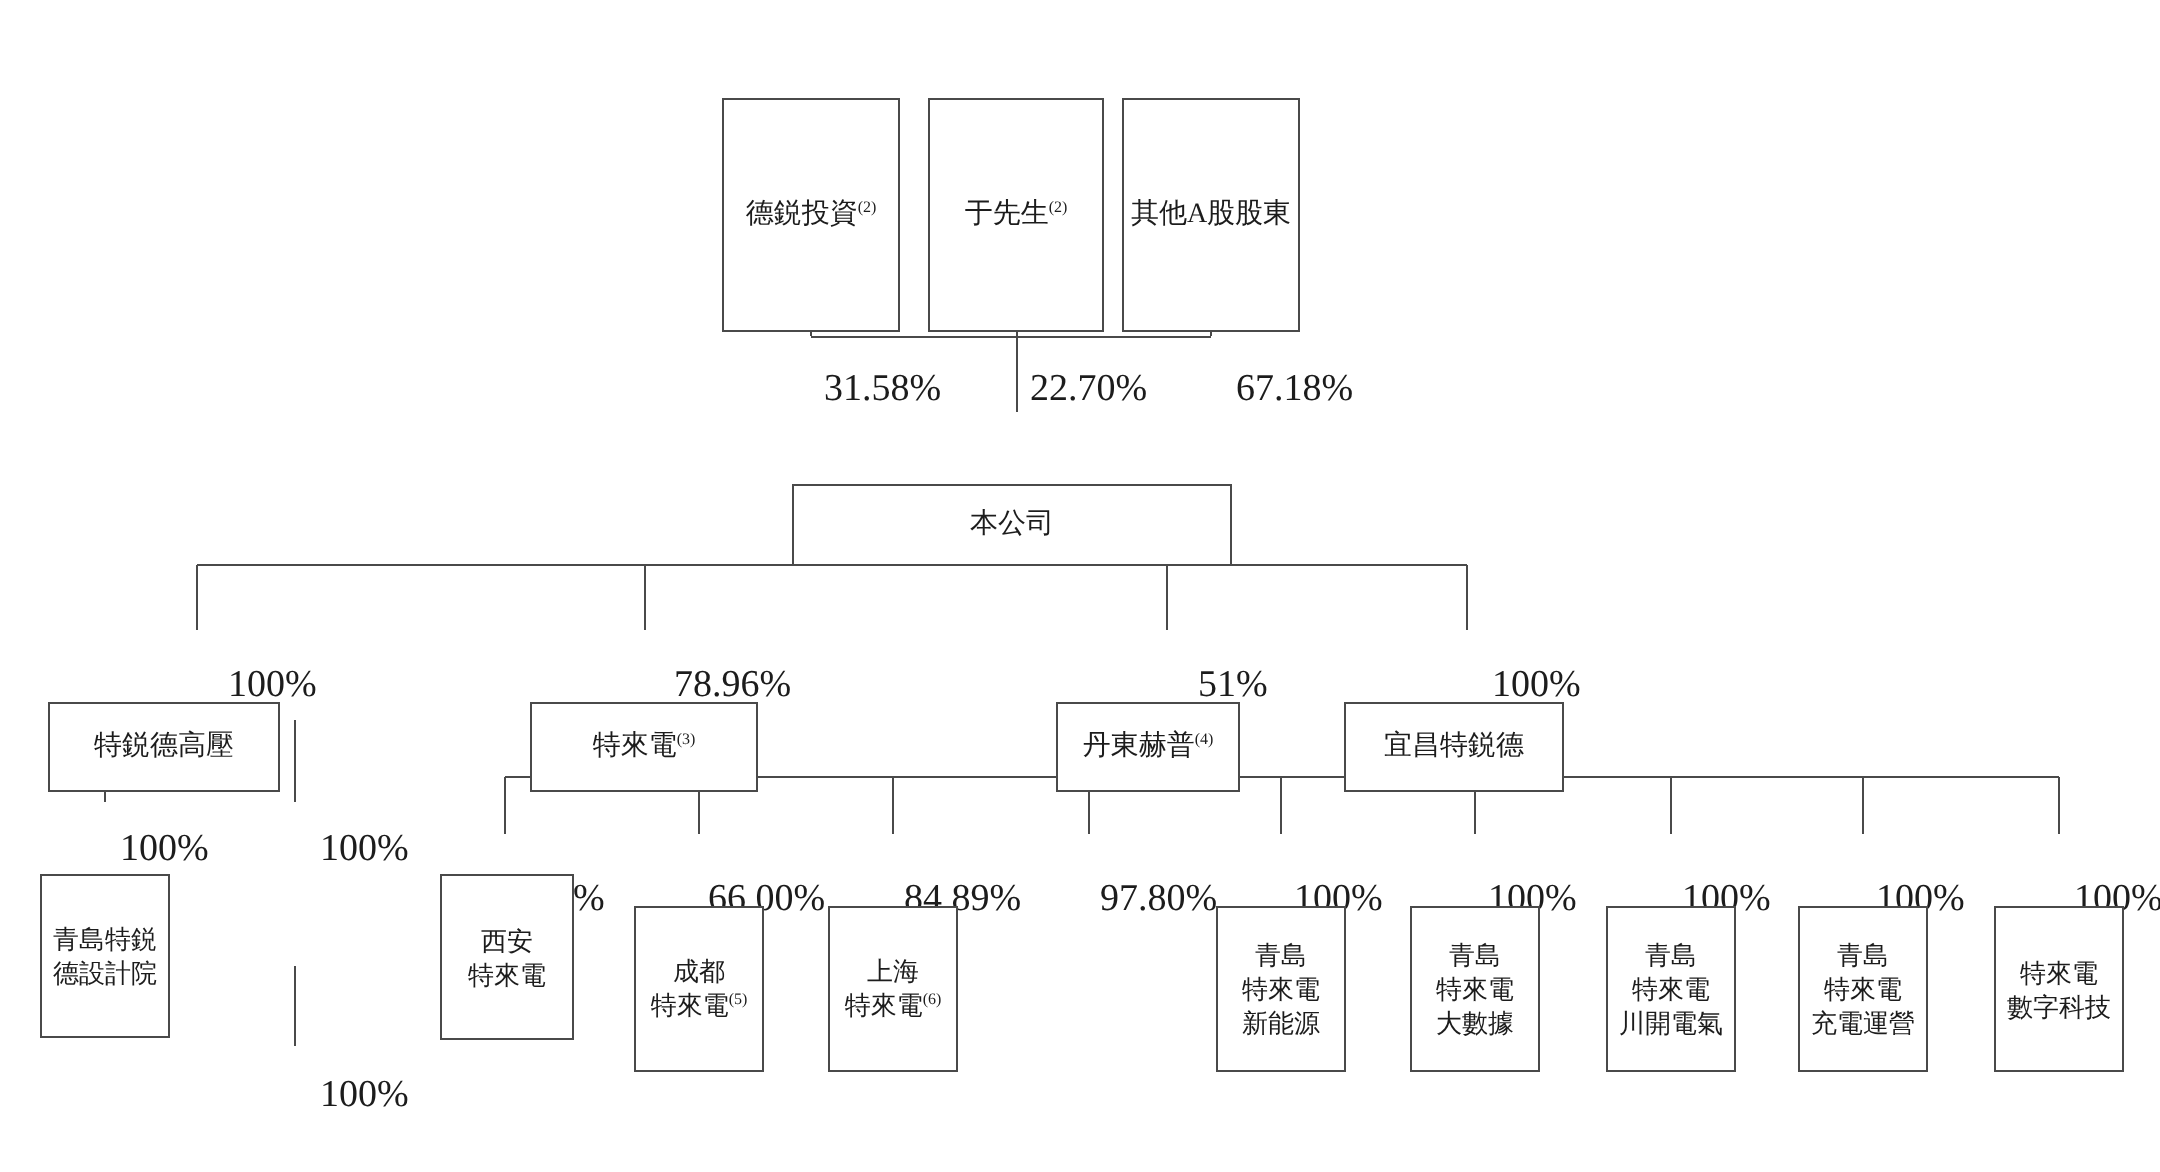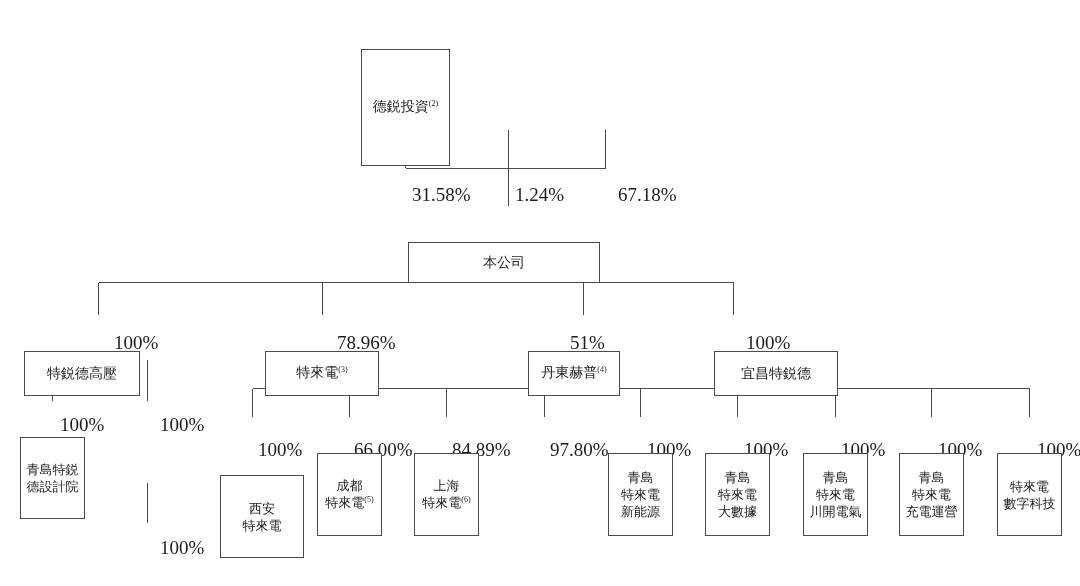--- a/index.html
+++ b/index.html
@@ -50,44 +50,50 @@
     <line x1="640.5" y1="388.5" x2="640.5" y2="417"></line>
     <line x1="737.5" y1="388.5" x2="737.5" y2="417"></line>
     <line x1="835.5" y1="388.5" x2="835.5" y2="417"></line>
     <line x1="931.5" y1="388.5" x2="931.5" y2="417"></line>
     <line x1="1029.5" y1="388.5" x2="1029.5" y2="417"></line>
   </svg>
 
   <div class="node" style="left:361px;top:13px;width:89px;height:117px">
     <div class="nl"><span>德鋭投資</span><span class="sup">(2)</span></div>
   </div>
+  <div class="node" style="left:464px;top:13px;width:88px;height:117px">
+    <div class="nl"><span>于先生</span><span class="sup">(2)</span></div>
+  </div>
+  <div class="node" style="left:561px;top:13px;width:89px;height:117px">
+    <div class="nl"><span>其他A股股東</span></div>
+  </div>
 
   <span class="pct" style="left:412px;top:141px">31.58%</span>
-  <span class="pct" style="left:515px;top:141px">1.24%</span>
+  <span class="pct" style="left:515px;top:141px">22.70%</span>
   <span class="pct" style="left:618px;top:141px">67.18%</span>
 
-  <div class="node" style="left:408px;top:206px;width:192px;height:41px">
+  <div class="node" style="left:396px;top:206px;width:220px;height:41px">
     <div class="nl"><span>本公司</span></div>
   </div>
 
   <span class="pct" style="left:114px;top:289px">100%</span>
   <span class="pct" style="left:337px;top:289px">78.96%</span>
-  <span class="pct" style="left:570px;top:289px">51%</span>
+  <span class="pct" style="left:599px;top:289px">51%</span>
   <span class="pct" style="left:746px;top:289px">100%</span>
 
   <div class="node" style="left:24px;top:315px;width:116px;height:45px">
     <div class="nl"><span>特鋭德高壓</span></div>
   </div>
   <div class="node" style="left:265px;top:315px;width:114px;height:45px">
     <div class="nl"><span>特來電</span><span class="sup">(3)</span></div>
   </div>
   <div class="node" style="left:528px;top:315px;width:92px;height:45px">
     <div class="nl"><span>丹東赫普</span><span class="sup">(4)</span></div>
   </div>
-  <div class="node" style="left:714px;top:315px;width:124px;height:45px">
+  <div class="node" style="left:672px;top:315px;width:110px;height:45px">
     <div class="nl"><span>宜昌特鋭德</span></div>
   </div>
 
   <span class="pct" style="left:60px;top:371px">100%</span>
   <span class="pct" style="left:160px;top:371px">100%</span>
 
   <div class="node sm" style="left:20px;top:401px;width:65px;height:82px">
     <div class="nl"><span>青島特鋭</span></div>
     <div class="nl"><span>德設計院</span></div>
   </div>
@@ -97,21 +103,21 @@
   <span class="pct" style="left:258px;top:396px">100%</span>
   <span class="pct" style="left:354px;top:396px">66.00%</span>
   <span class="pct" style="left:452px;top:396px">84.89%</span>
   <span class="pct" style="left:550px;top:396px">97.80%</span>
   <span class="pct" style="left:647px;top:396px">100%</span>
   <span class="pct" style="left:744px;top:396px">100%</span>
   <span class="pct" style="left:841px;top:396px">100%</span>
   <span class="pct" style="left:938px;top:396px">100%</span>
   <span class="pct" style="left:1037px;top:396px">100%</span>
 
-  <div class="node sm" style="left:220px;top:439px;width:84px;height:83px">
+  <div class="node sm" style="left:220px;top:401px;width:67px;height:83px">
     <div class="nl"><span>西安</span></div>
     <div class="nl"><span>特來電</span></div>
   </div>
   <div class="node sm" style="left:317px;top:417px;width:65px;height:83px">
     <div class="nl"><span>成都</span></div>
     <div class="nl"><span>特來電</span><span class="sup">(5)</span></div>
   </div>
   <div class="node sm" style="left:414px;top:417px;width:65px;height:83px">
     <div class="nl"><span>上海</span></div>
     <div class="nl"><span>特來電</span><span class="sup">(6)</span></div>

